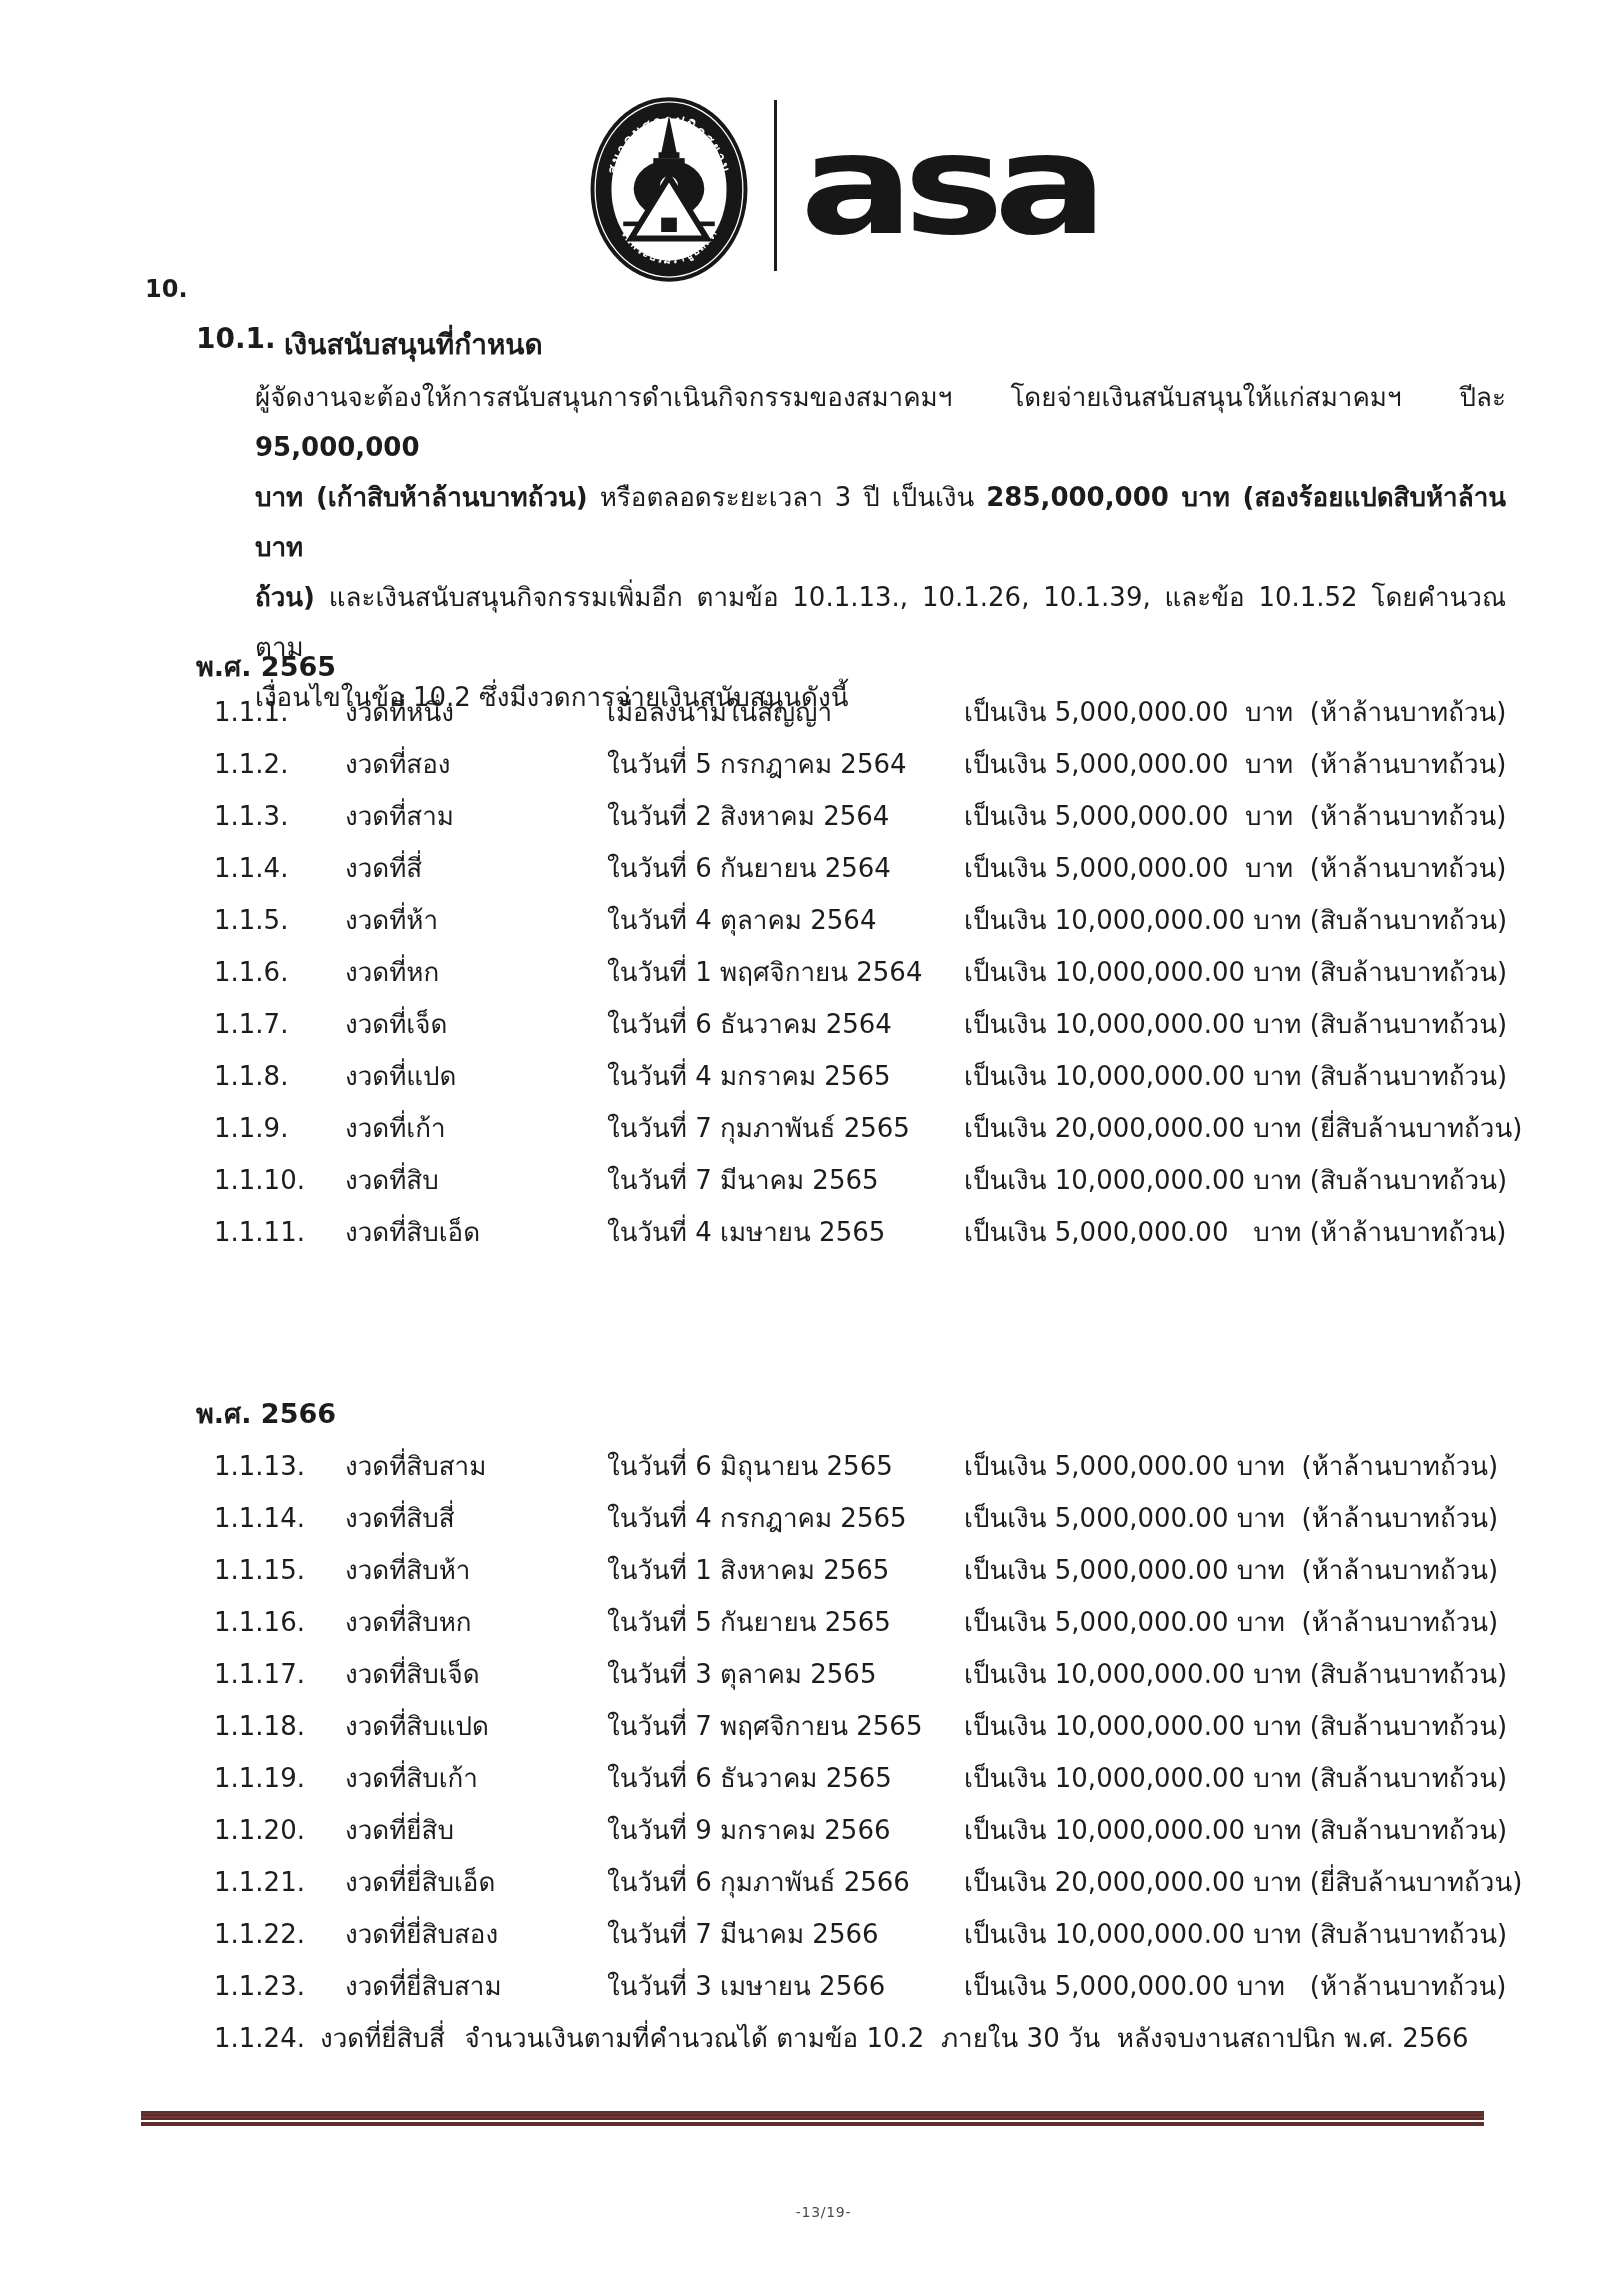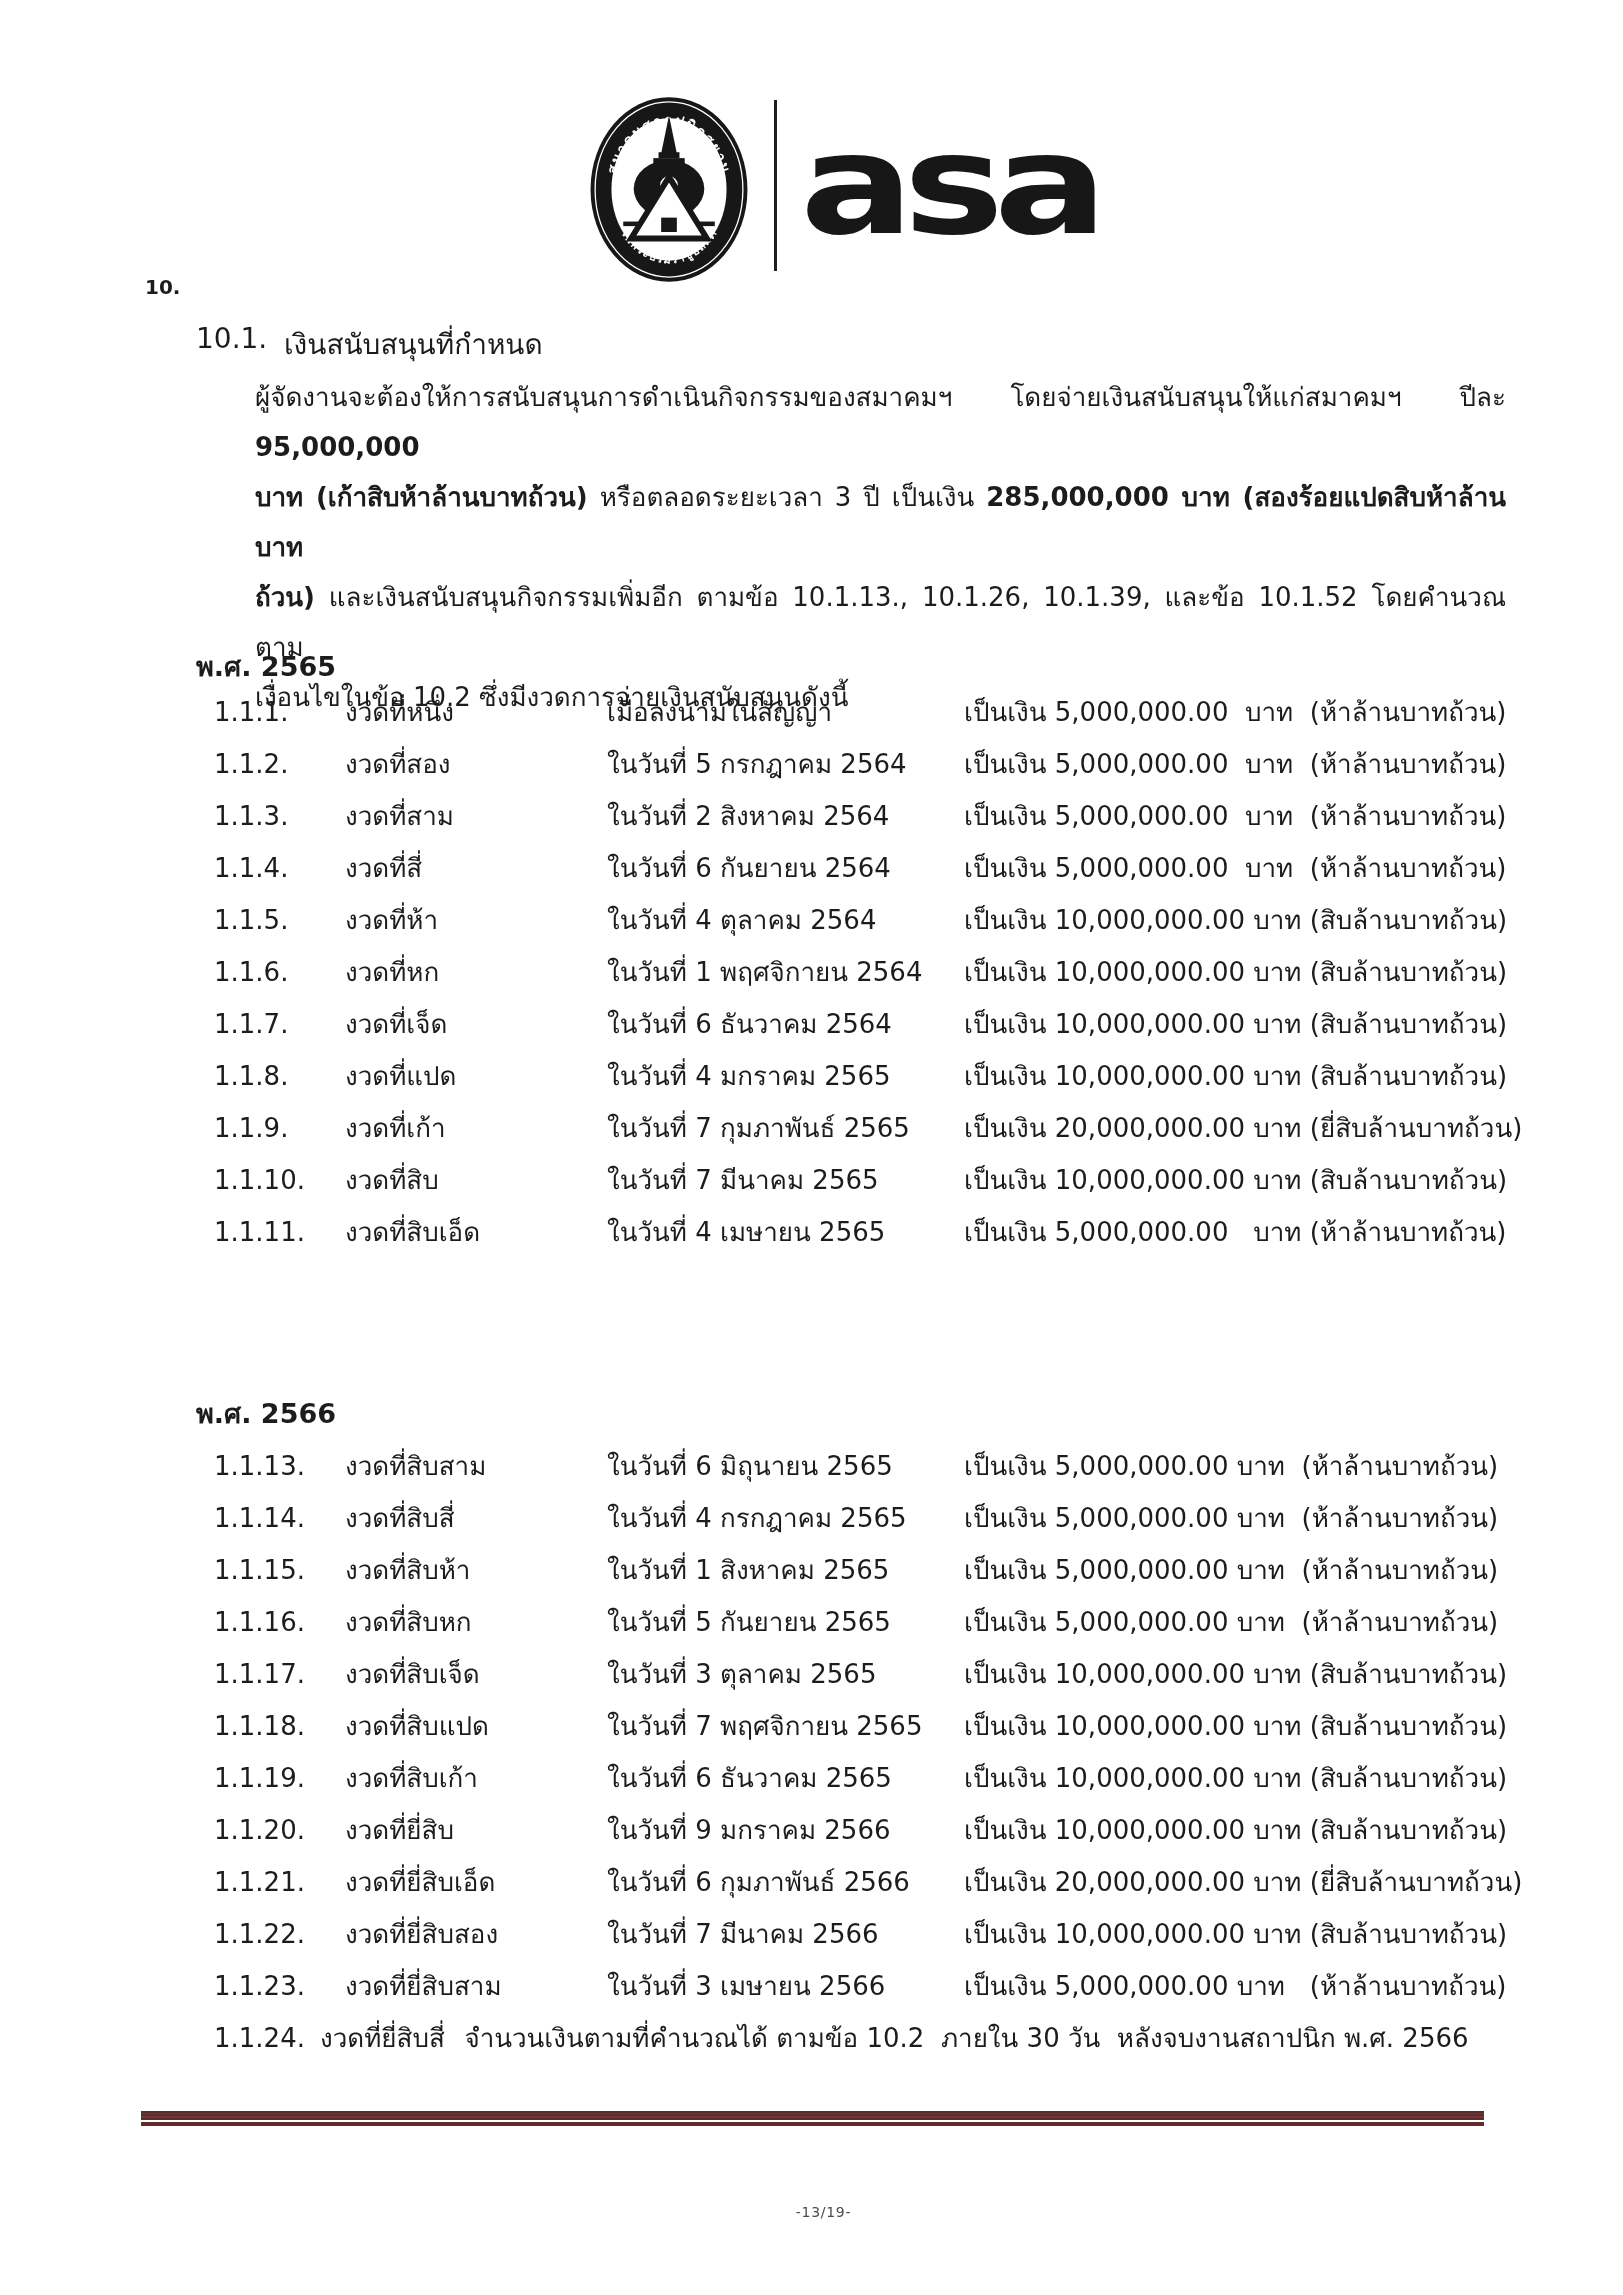--- a/index.html
+++ b/index.html
@@ -15,23 +15,23 @@
   .logo-wrap{position:absolute;top:92px;left:589px;width:497px;height:196px;}
   .emblem{position:absolute;left:0;top:3.9px;width:160px;height:187px;}
   .logo-divider{position:absolute;left:185px;top:7.9px;width:2.6px;height:171px;background:#1d1d1d;}
   .wordmark{
     position:absolute;left:211px;top:-18.3px;height:222px;
     font-size:169px;font-weight:bold;letter-spacing:-10.5px;
     line-height:222px;color:#171717;
     transform:scaleY(0.82);transform-origin:center;
   }
   
-  .h1{position:absolute;top:275px;left:145px;font-size:20px;font-weight:bold;display:flex;white-space:pre;}
+  .h1{position:absolute;top:275px;left:145px;font-size:24px;font-weight:bold;display:flex;white-space:pre;}
   .h1 .num{width:51px;flex:none;}
-  .h2{position:absolute;top:322px;left:196px;font-size:28px;font-weight:normal;display:flex;white-space:pre;justify-content:center;}
+  .h2{position:absolute;top:322px;left:196px;font-size:28px;font-weight:bold;display:flex;white-space:pre;justify-content:center;}
   .h2 .num{width:88px;flex:none;}
   
   .para{position:absolute;top:372px;left:255px;width:1251px;font-size:26px;}
   .pline{line-height:50px;text-align:justify;text-align-last:justify;white-space:pre-wrap;}
   .pline.no-fill{text-align:left;text-align-last:left;}
   .b{font-weight:bold;}
   
   .year-head{position:absolute;left:196px;font-size:27px;font-weight:bold;white-space:pre;}
   .year-head.y1{top:645px;}
   .year-head.y2{top:1373px;margin-top:19px;}

